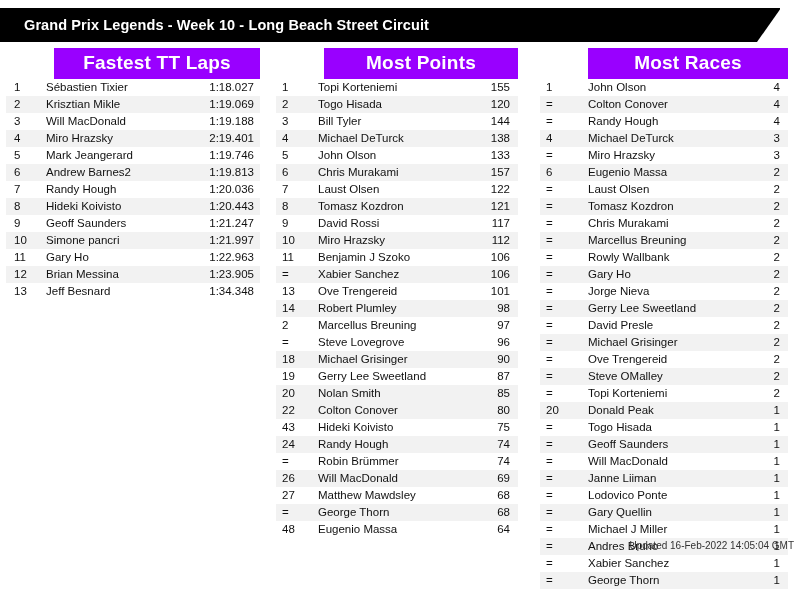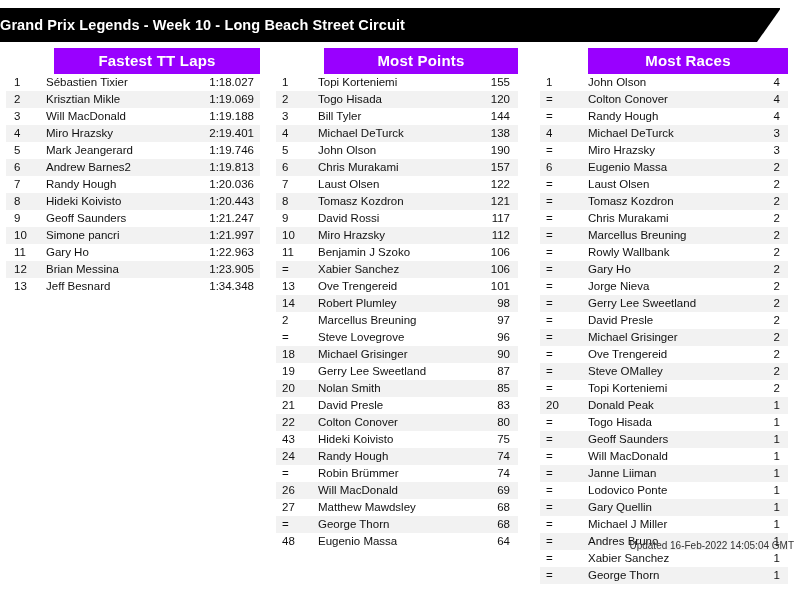--- a/index.html
+++ b/index.html
@@ -24,21 +24,21 @@
     width: 780px;
     height: 34px;
     background: #000000;
     color: #ffffff;
     display: flex;
     align-items: center;
   }
   .titlebar .title-text {
     font-size: 14.5px;
     font-weight: bold;
-    padding-left: 0;
+    padding-left: 24px;
     letter-spacing: 0.1px;
     white-space: nowrap;
   }
   
   .titlebar-notch {
     position: absolute;
     right: -1px;
     top: 0;
     width: 24px;
     height: 34px;
@@ -59,21 +59,21 @@
     background: #ffffff;
   }
   .col.tt     { width: 254px; margin-right: 16px; }
   .col.points { width: 242px; margin-right: 22px; }
   .col.races  { width: 248px; }
 
   .col-header {
     background: #9900ff;
     color: #ffffff;
     text-align: center;
-    font-size: 15px;
+    font-size: 19px;
     font-weight: bold;
     padding: 4px 0 5px 0;
     letter-spacing: 0.2px;
     margin-left: 48px;
   }
 
   table.board {
     width: 100%;
     border-collapse: collapse;
     font-size: 11.5px;
@@ -220,21 +220,21 @@
             <td class="c-val">144</td>
           </tr>
           <tr class="row-alt">
             <td class="c-pos">4</td>
             <td class="c-name">Michael DeTurck</td>
             <td class="c-val">138</td>
           </tr>
           <tr>
             <td class="c-pos">5</td>
             <td class="c-name">John Olson</td>
-            <td class="c-val">190</td>
+            <td class="c-val">133</td>
           </tr>
           <tr class="row-alt">
             <td class="c-pos">6</td>
             <td class="c-name">Chris Murakami</td>
             <td class="c-val">157</td>
           </tr>
           <tr>
             <td class="c-pos">7</td>
             <td class="c-name">Laust Olsen</td>
             <td class="c-val">122</td>
@@ -291,25 +291,20 @@
           </tr>
           <tr>
             <td class="c-pos">19</td>
             <td class="c-name">Gerry Lee Sweetland</td>
             <td class="c-val">87</td>
           </tr>
           <tr class="row-alt">
             <td class="c-pos">20</td>
             <td class="c-name">Nolan Smith</td>
             <td class="c-val">85</td>
-          </tr>
-          <tr>
-            <td class="c-pos">21</td>
-            <td class="c-name">David Presle</td>
-            <td class="c-val">83</td>
           </tr>
           <tr class="row-alt">
             <td class="c-pos">22</td>
             <td class="c-name">Colton Conover</td>
             <td class="c-val">80</td>
           </tr>
           <tr>
             <td class="c-pos">43</td>
             <td class="c-name">Hideki Koivisto</td>
             <td class="c-val">75</td>

